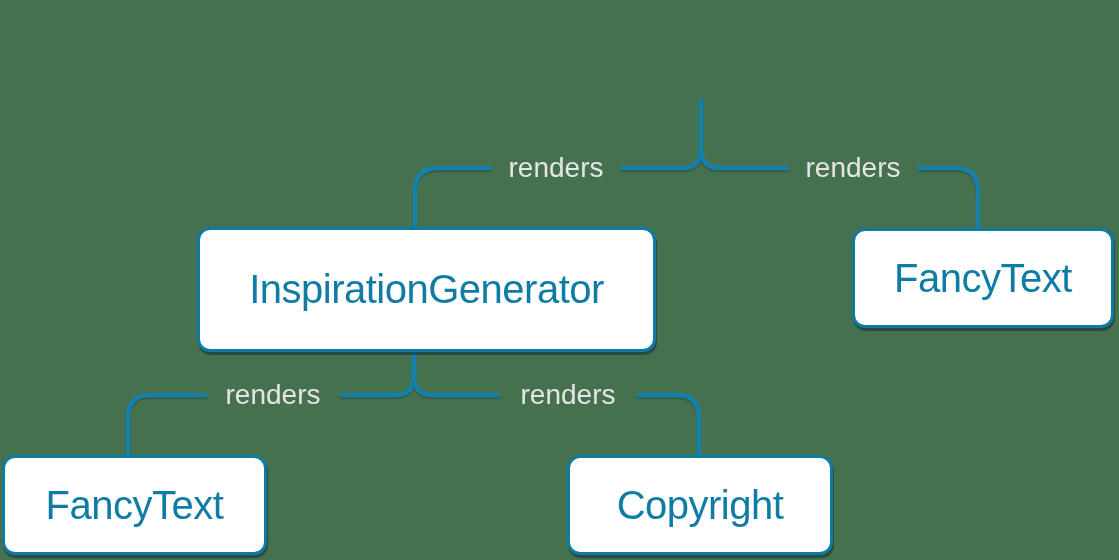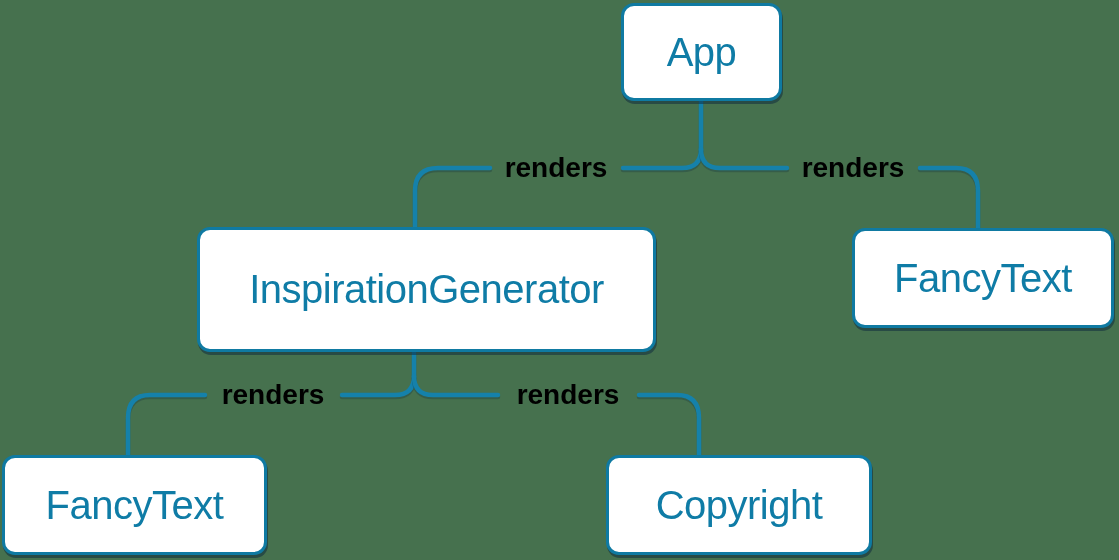--- a/index.html
+++ b/index.html
@@ -43,31 +43,31 @@
   .node span {
     color: #0f7ca6;
     font-size: 40px;
     font-weight: 500;
     letter-spacing: -0.5px;
     white-space: nowrap;
   }
   .edge-label {
     position: absolute;
     transform: translate(-50%, -50%);
-    color: #000000;
+    color: #e5e5e5;
     font-size: 28px;
-    font-weight: 700;
+    font-weight: 400;
     line-height: 1;
     white-space: nowrap;
   }
   .node-app                  { left: 621px; top: 3px;   width: 161px; height: 98px; }
   .node-inspiration          { left: 197px; top: 227px; width: 459px; height: 125px; }
   .node-fancy-top            { left: 852px; top: 228px; width: 262px; height: 100px; }
   .node-fancy-bottom         { left: 2px;   top: 455px; width: 265px; height: 100px; }
-  .node-copyright            { left: 567px; top: 455px; width: 266px; height: 100px; margin-left: 39px; }
+  .node-copyright            { left: 567px; top: 455px; width: 266px; height: 100px; }
   .edge-label-1 { left: 556px; top: 168px; }
   .edge-label-2 { left: 853px; top: 168px; }
   .edge-label-3 { left: 273px; top: 395px; }
   .edge-label-4 { left: 568px; top: 395px; }
 </style>
 </head>
 <body>
 
 <div class="stage">
 
@@ -82,23 +82,20 @@
     <path d="M 205 395 L 150 395 Q 128 395 128 418 L 128 455"></path>
     <path d="M 414 376 Q 414 395 433 395 L 498 395"></path>
     <path d="M 639 395 L 677 395 Q 699 395 699 418 L 699 455"></path>
   </svg>
 
   <div class="edge-label edge-label-1">renders</div>
   <div class="edge-label edge-label-2">renders</div>
   <div class="edge-label edge-label-3">renders</div>
   <div class="edge-label edge-label-4">renders</div>
 
-  <div class="node node-app">
-    <span>App</span>
-  </div>
 
   <div class="node node-inspiration">
     <span>InspirationGenerator</span>
   </div>
 
   <div class="node node-fancy-top">
     <span>FancyText</span>
   </div>
 
   <div class="node node-fancy-bottom">

